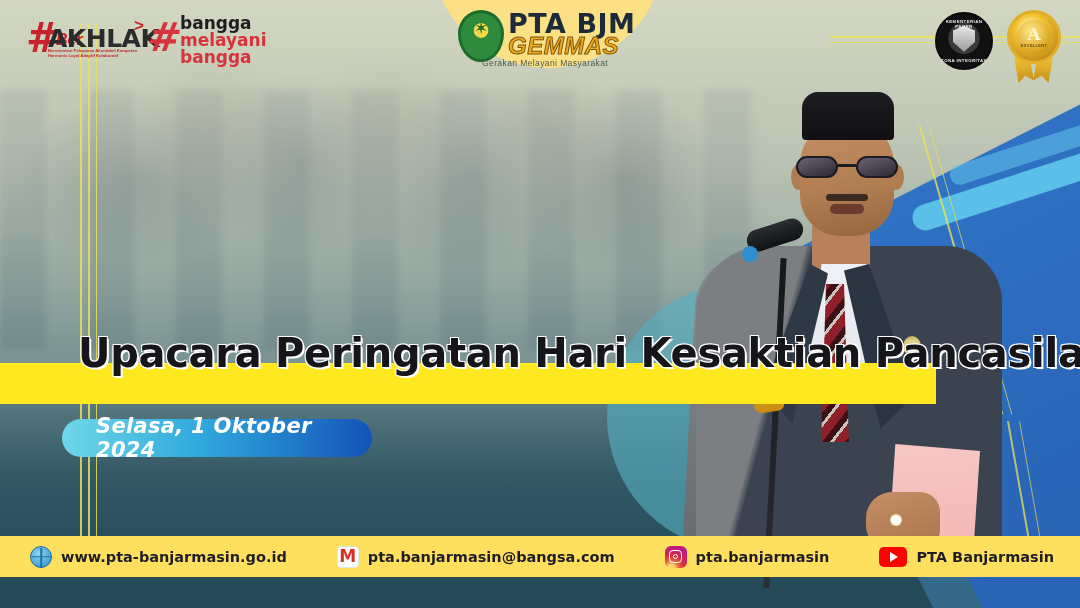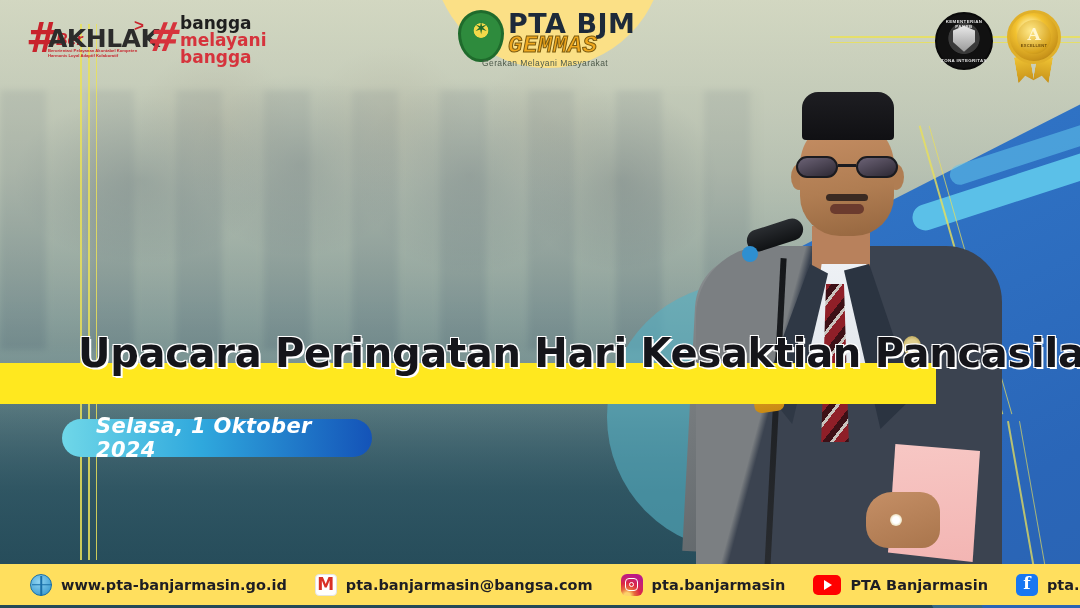--- a/index.html
+++ b/index.html
@@ -92,21 +92,21 @@
   .gm-seal{ position:absolute; left:6px; top:8px; width:46px; height:52px;
     border-radius:50% 50% 48% 48%/45% 45% 55% 55%;
     background:radial-gradient(circle at 50% 38%, #f3d94a 0 20%, #2e8b3d 22% 100%);
     border:3px solid #1f6b2c; }
   .gm-seal .star{ position:absolute; left:50%; top:32%; transform:translate(-50%,-50%);
     color:#1f6b2c; font-size:17px; }
   .gm-title{ position:absolute; left:56px; top:6px; font-size:27px; font-weight:bold;
     color:#1d2a3a; letter-spacing:.5px; font-family:"DejaVu Sans", sans-serif; }
   .gm-sub1{ position:absolute; left:56px; top:30px; font-size:24px; font-weight:bold;
     color:#f0a81e; -webkit-text-stroke:1px #7a5a10; letter-spacing:.5px;
-    font-family:Liberation Mono, monospace; font-style:italic; }
+    font-family:Liberation Sans, sans-serif; font-style:italic; }
   .gm-sub2{ position:absolute; left:30px; top:56px; font-size:8.5px; font-weight:normal;
     color:#4d5a4a; letter-spacing:.4px; }
 
   .badge-zi{ position:absolute; left:935px; top:12px; width:58px; height:58px;
     border-radius:50%; background:radial-gradient(circle at 50% 45%, #3a3a3a 0 38%, #111 40% 100%);
     border:2px solid #0a0a0a; }
   .badge-zi .shield{ position:absolute; left:50%; top:46%; transform:translate(-50%,-50%);
     width:22px; height:26px; background:linear-gradient(180deg,#e8e8e8,#9a9a9a);
     clip-path:polygon(50% 0,100% 18%,100% 62%,50% 100%,0 62%,0 18%); }
   .badge-zi .t-top{ position:absolute; left:0; right:0; top:5px; text-align:center;
@@ -207,22 +207,22 @@
     font-family:"DejaVu Sans", sans-serif; }
 
   
   .date-pill{ position:absolute; left:62px; top:419px; width:310px; height:38px;
     border-radius:19px; background:linear-gradient(90deg,#6fd7e8 0%,#2fa8dd 45%,#1453b8 100%);
     display:flex; align-items:center; }
   .date-pill span{ margin-left:34px; font-size:21px; font-weight:bold; font-style:italic;
     color:#ffffff; letter-spacing:.3px; font-family:"DejaVu Sans", sans-serif; }
 
   
-  .footer{ position:absolute; left:0; top:564px; width:1080px; height:41px;
-    background:#ffdf5e; display:flex; align-items:center; }
+  .footer{ position:absolute; left:0; top:536px; width:1080px; height:41px;
+    background:#ffdf5e; display:flex; align-items:center;gap:22px; }
   .f-item{ display:flex; align-items:center; margin-left:28px; }
   .f-item:first-child{ margin-left:30px; }
   .f-label{ font-size:14.5px; font-weight:bold; color:#1e1e24; margin-left:9px;
     font-family:"DejaVu Sans", sans-serif; white-space:nowrap; }
   .ic{ width:22px; height:22px; flex:0 0 22px; position:relative; border-radius:4px;
        display:flex; align-items:center; justify-content:center; }
   .ic-globe{ border-radius:50%; background:radial-gradient(circle at 40% 34%,#8fd4f2,#2a8fc9);
     border:1.5px solid #1a6fa8; }
   .ic-globe:after{ content:""; position:absolute; left:50%; top:1px; width:1.5px; height:20px;
     background:#1a6fa8; transform:translateX(-50%); }

